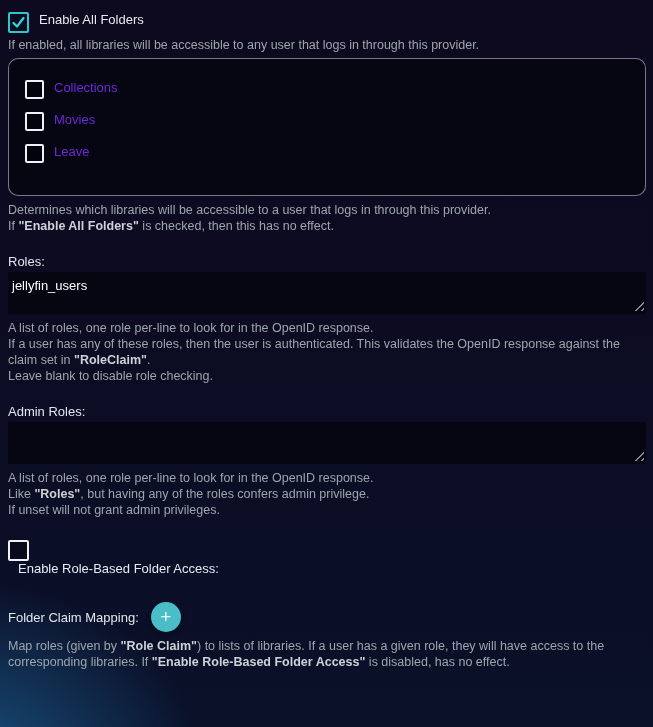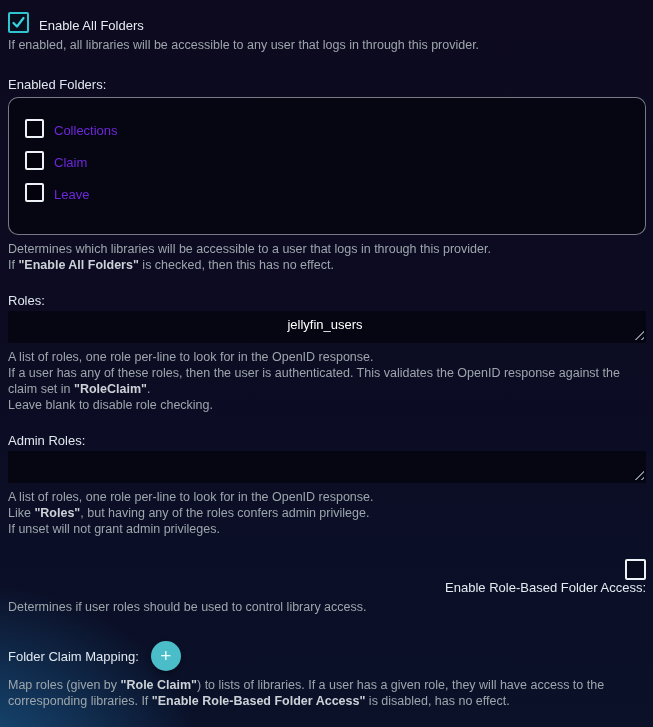--- a/index.html
+++ b/index.html
@@ -7,21 +7,21 @@
     width:653px;height:727px;overflow:hidden;
     font-family:"Liberation Sans","DejaVu Sans",sans-serif;
     background:
       radial-gradient(ellipse 60% 42% at -6% 106%, rgba(27,92,142,0.9), rgba(27,92,142,0) 62%),
       linear-gradient(180deg,#0d0a1f 0%,#0c0b22 42%,#0a1129 100%);
     color:#e3eaf0;
   }
   .page{box-sizing:border-box;width:653px;height:727px;padding:12px 7px 0 8px;}
 
   
-  .row-check{display:flex;align-items:flex-end;}
+  .row-check{display:flex;align-items:flex-start;}
   .cb{box-sizing:border-box;width:21px;height:21px;border:2px solid #edf2f6;border-radius:2px;
       background:rgba(0,0,0,0.25);position:relative;flex:0 0 auto;cursor:pointer;}
   .cb.checked{border-color:#2fc4cf;background:rgba(6,16,30,0.6);}
   .cb svg{display:none;position:absolute;left:0;top:0;width:17px;height:17px;}
   .cb.checked svg{display:block;}
   .cb-label{margin-left:10px;font-size:13px;color:#e4ebf1;}
 
   .desc{font-size:12.5px;line-height:16px;color:#9da6ac;max-width:640px;}
   .desc strong{color:#ccd2d7;font-weight:bold;}
   .field-label{font-size:13px;color:#dfe7ee;}
@@ -29,25 +29,25 @@
   
   .folder-box{box-sizing:border-box;margin-top:5px;min-height:138px;
     border:1px solid rgba(188,196,204,0.62);border-radius:10px;
     background:rgba(2,2,7,0.55);padding:21px 16px 10px 16px;}
   .folder-box .row-check{margin-bottom:13px;}
   .folder-box .cb{width:19px;height:19px;}
   .folder-box .cb-label{color:#6d28d9;}
 
   
   .ta-wrap{position:relative;margin-top:3px;}
-  textarea.ta{box-sizing:border-box;display:block;width:638px;height:32px;resize:none;
+  textarea.ta{box-sizing:border-box;display:block;width:638px;height:42px;resize:none;
     border:none;outline:none;border-radius:1px;
     background:rgba(4,4,12,0.72);color:#ffffff;
     font-family:"Liberation Sans","DejaVu Sans",sans-serif;font-size:13px;
-    padding:6px 8px 0 4px;text-align:center;}
+    padding:6px 8px 0 4px;}
   .grip{position:absolute;right:2px;bottom:3px;width:13px;height:13px;
     background:repeating-linear-gradient(135deg, rgba(150,160,172,0.85) 0 1px, transparent 1px 4px);
     clip-path:polygon(100% 0,100% 100%,0 100%);pointer-events:none;}
 
   
   .mt4{margin-top:4px;} .mt6{margin-top:6px;} .mt20{margin-top:20px;}
   .mt22{margin-top:22px;flex-direction:column;} .mt24{margin-top:24px;}
 
   
   .map-row{display:flex;align-items:center;margin-top:26px;}
@@ -65,33 +65,32 @@
   <div class="row-check">
     <div class="cb checked">
       <svg viewBox="0 0 17 17">
         <polyline points="3.5,9 7,12.5 13.5,4" fill="none" stroke="#38d4dd" stroke-width="2.2" stroke-linecap="round" stroke-linejoin="round"></polyline>
       </svg>
     </div>
     <label class="cb-label">Enable All Folders</label>
   </div>
   <div class="desc mt4">If enabled, all libraries will be accessible to any user that logs in through this provider.</div>
 
-  <div class="field-label mt24">Enabled Folders:</div>
   <div class="folder-box">
     <div class="row-check">
       <div class="cb">
         
       </div>
       <label class="cb-label">Collections</label>
     </div>
     <div class="row-check">
       <div class="cb">
         
       </div>
-      <label class="cb-label">Claim</label>
+      <label class="cb-label">Movies</label>
     </div>
     <div class="row-check">
       <div class="cb">
         
       </div>
       <label class="cb-label">Leave</label>
     </div>
   </div>
   <div class="desc mt6">
       <div><span>Determines which libraries will be accessible to a user that logs in through this provider.</span></div>
@@ -119,21 +118,20 @@
       <div><span>Like </span><strong>"Roles"</strong><span>, but having any of the roles confers admin privilege.</span></div>
       <div><span>If unset will not grant admin privileges.</span></div>
     </div>
 
   <div class="row-check mt22">
     <div class="cb">
       
     </div>
     <label class="cb-label">Enable Role-Based Folder Access:</label>
   </div>
-  <div class="desc mt4">Determines if user roles should be used to control library access.</div>
 
   <div class="map-row">
     <div class="field-label">Folder Claim Mapping:</div>
     <button class="fab">
       <span>+</span>
     </button>
   </div>
   <div class="desc mt6">
       <div><span>Map roles (given by </span><strong>"Role Claim"</strong><span>) to lists of libraries. If a user has a given role, they will have access to the corresponding libraries. If </span><strong>"Enable Role-Based Folder Access"</strong><span> is disabled, has no effect.</span></div>
     </div>

